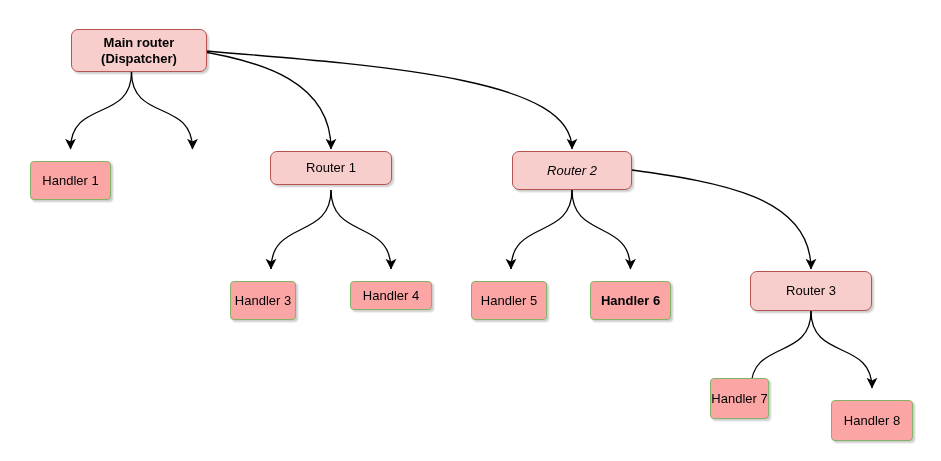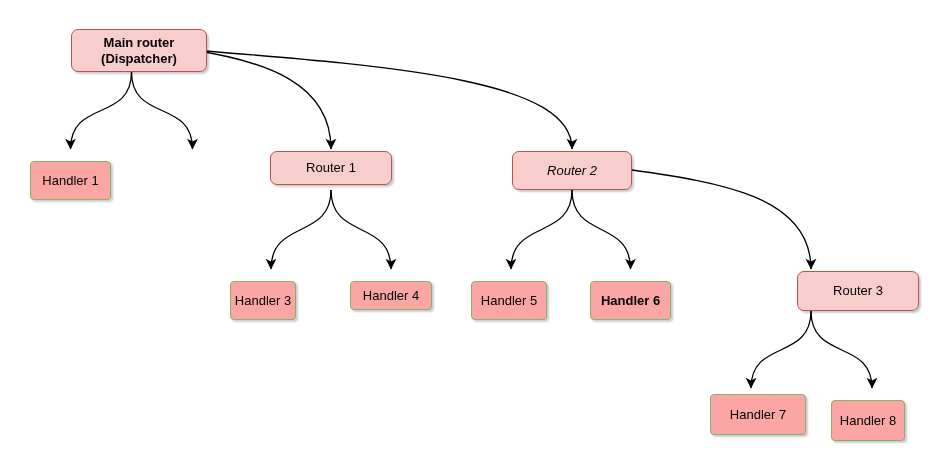--- a/index.html
+++ b/index.html
@@ -53,23 +53,23 @@
   }
   #n-main { left: 71px;  top: 29px;  width: 136px; height: 43px; font-weight: bold; }
   #n-h1   { left: 30px;  top: 151px; width: 81px;  height: 39px; }
   #n-h2   { left: 152px; top: 151px; width: 81px;  height: 39px; }
   #n-r1   { left: 270px; top: 151px; width: 122px; height: 34px; }
   #n-r2   { left: 512px; top: 151px; width: 120px; height: 39px; font-style: italic; }
   #n-h3   { left: 230px; top: 271px; width: 66px;  height: 39px; }
   #n-h4   { left: 350px; top: 271px; width: 82px;  height: 29px; }
   #n-h5   { left: 471px; top: 271px; width: 76px;  height: 39px; }
   #n-h6   { left: 590px; top: 271px; width: 81px;  height: 39px; font-weight: bold; }
-  #n-r3   { left: 750px; top: 271px; width: 122px; height: 40px; margin-left: 47px; }
-  #n-h7   { left: 710px; top: 384px; width: 96px;  height: 41px; }
-  #n-h8   { left: 831px; top: 390px; width: 74px;  height: 41px; }
+  #n-r3   { left: 750px; top: 271px; width: 122px; height: 40px; }
+  #n-h7   { left: 710px; top: 368px; width: 59px;  height: 41px; }
+  #n-h8   { left: 831px; top: 390px; width: 82px;  height: 41px; }
 </style>
 </head>
 <body>
 
 <div id="canvas">
 
   <svg id="edges" width="941" height="461" viewBox="0 0 941 461" xmlns="http://www.w3.org/2000/svg">
     <defs>
       <marker id="arrow" viewBox="0 0 12 12" refX="10.5" refY="6" markerWidth="10" markerHeight="10" orient="auto">
         <path d="M1,1 L11,6 L1,11 L3.5,6 Z" fill="#000000"></path>

